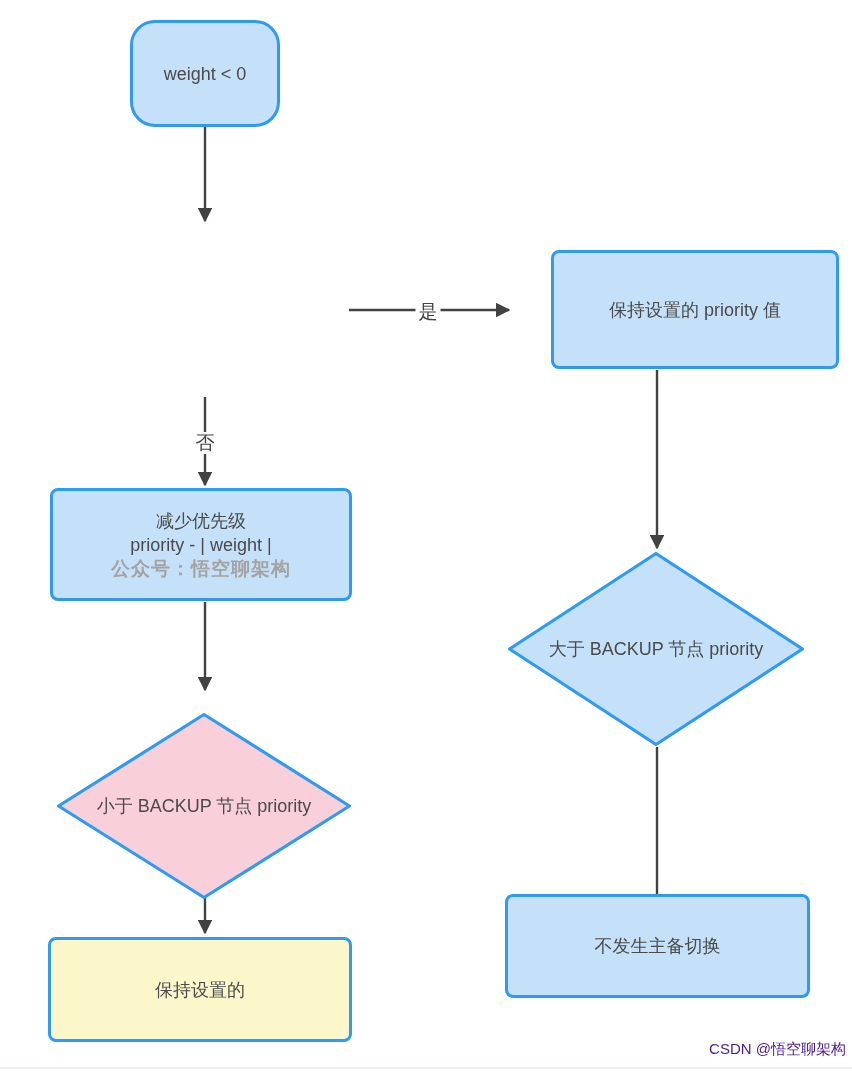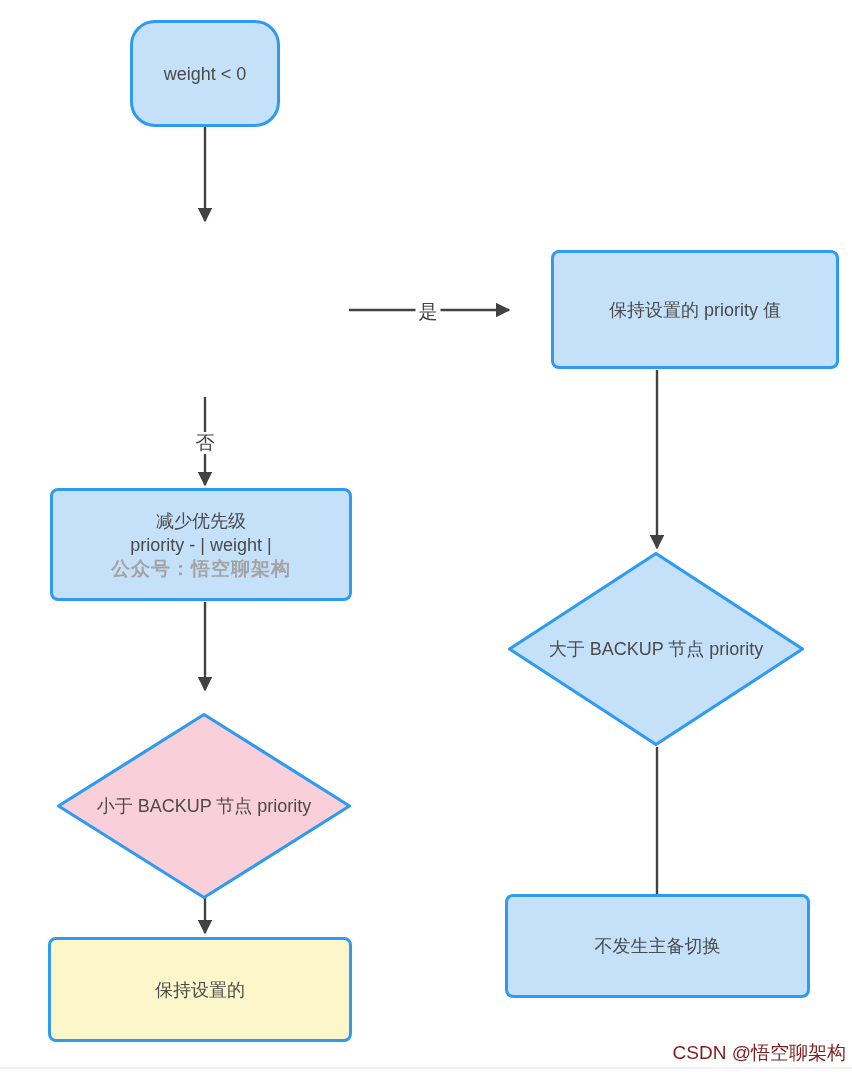--- a/index.html
+++ b/index.html
@@ -67,22 +67,22 @@
   .inner-watermark {
     font-size: 19px;
     font-weight: bold;
     color: #a3a3a3;
     letter-spacing: 1px;
   }
   .csdn-watermark {
     position: absolute;
     right: 6px;
     top: 1040px;
-    font-size: 19px;
-    color: #7f1d1d;
+    font-size: 15px;
+    color: #4c1d95;
     z-index: 3;
   }
   .bottom-line {
     position: absolute;
     left: 0;
     top: 1067px;
     width: 852px;
     height: 2px;
     background: #f7eff1;
     z-index: 0;

